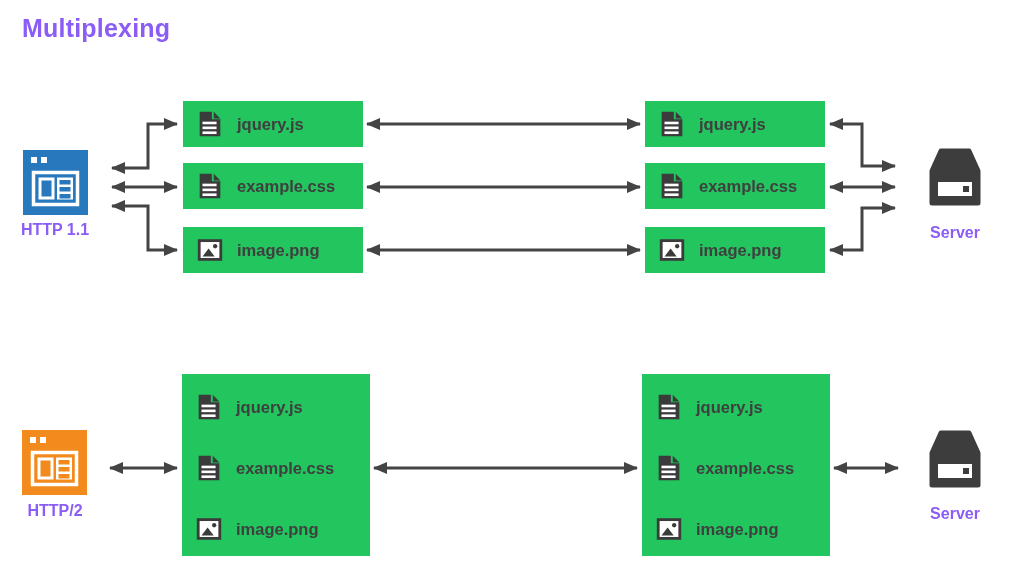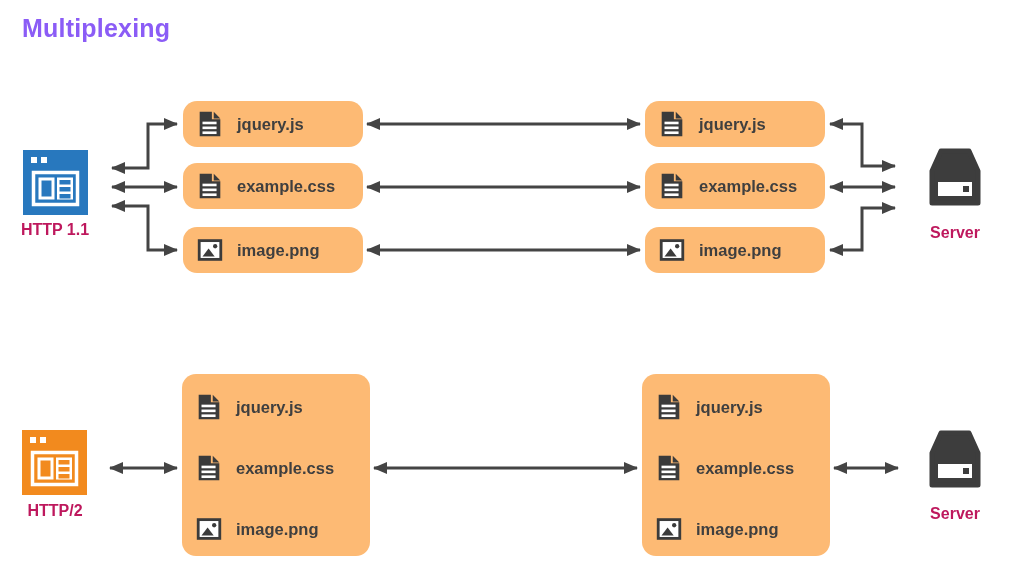--- a/index.html
+++ b/index.html
@@ -2,25 +2,25 @@
 <html><head>
 <meta charset="utf-8">
 <style>
   html,body{margin:0;padding:0;background:#fff;}
   .canvas{
     position:relative;width:1024px;height:563px;background:#fff;overflow:hidden;
     font-family:"Liberation Sans","DejaVu Sans",sans-serif;color:#3f3f3f;
   }
   .title{position:absolute;left:22px;top:14px;font-size:25px;font-weight:700;color:#8b5cf6;letter-spacing:.2px;}
   .abs{position:absolute;}
-  .icon-label{position:absolute;width:110px;text-align:center;font-size:16px;font-weight:700;color:#be185d;}
+  .icon-label{position:absolute;width:110px;text-align:center;font-size:16px;font-weight:700;color:#8b5cf6;}
   .conn-label{position:absolute;font-size:15.5px;font-weight:600;color:#4a4a4a;white-space:nowrap;transform:translateX(-50%);}
   .file-box{
-    position:absolute;background:#fdba74;display:flex;align-items:center;
-    padding-left:12px;box-sizing:border-box;gap:12px;border-radius:14px;
+    position:absolute;background:#22c55e;display:flex;align-items:center;
+    padding-left:12px;box-sizing:border-box;gap:12px;
   }
   .file-box.small{width:180px;height:46px;}
   .file-box.tall{width:188px;height:182px;flex-direction:column;align-items:stretch;
     padding:16px 0 10px 12px;justify-content:space-between;gap:0;}
   .file-row{display:flex;align-items:center;gap:12px;height:34px;}
   .file-name{font-size:16.5px;font-weight:600;color:#3f3f3f;white-space:nowrap;}
   .ficon{width:30px;height:30px;flex:0 0 30px;color:#3b3b3b;}
   .browser{width:65px;height:65px;}
   .server{width:70px;height:66px;color:#3d3d3d;}
   svg.overlay{position:absolute;left:0;top:0;pointer-events:none;}

